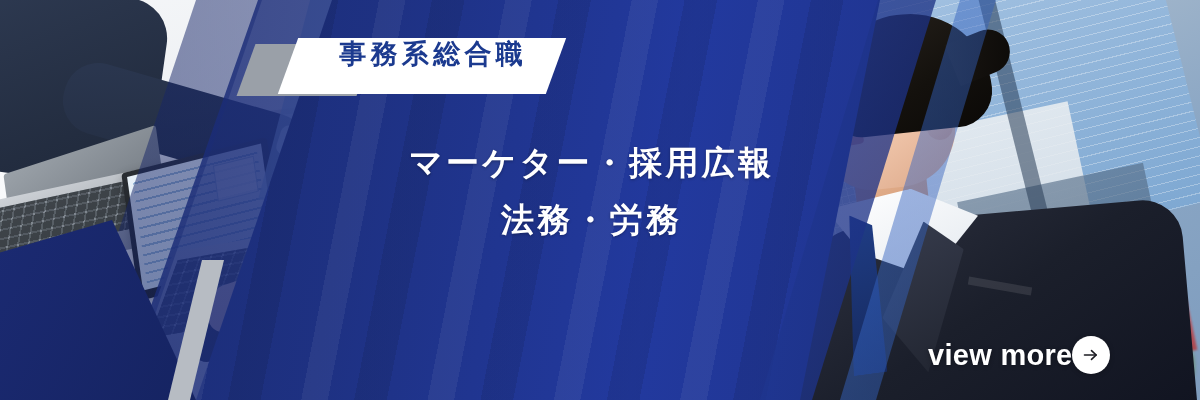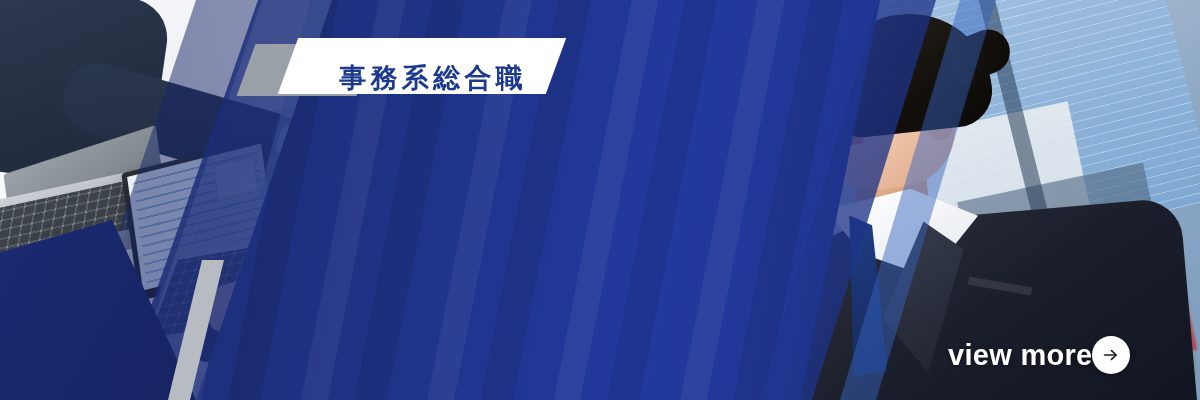--- a/index.html
+++ b/index.html
@@ -347,21 +347,21 @@
     position:absolute; left:246px; top:44px; width:120px; height:52px;
     background:#9aa0a8;
     transform: skewX(-20deg);
   }
   .badge-white {
     position:absolute; left:288px; top:38px; width:268px; height:56px;
     background:#ffffff;
     transform: skewX(-20deg);
   }
   .badge-text {
-    position:absolute; left:316px; top:52px; width:230px; height:52px;
+    position:absolute; left:316px; top:28px; width:230px; height:52px;
     display:flex; align-items:center; justify-content:center;
     color:#1b3a8f;
     font-size:27px;
     font-weight:700;
     letter-spacing:.16em;
     text-indent:.16em;
     white-space:nowrap;
     font-family:"DejaVu Sans","Liberation Sans",sans-serif;
   }
 
@@ -375,21 +375,21 @@
     line-height:1.72;
     letter-spacing:.10em;
     text-indent:.10em;
     text-shadow: 0 1px 3px rgba(0,0,0,.30);
     font-family:"DejaVu Sans","Liberation Sans",sans-serif;
   }
   .hl-line { white-space:nowrap; }
 
   
   .view-more {
-    position:absolute; left:948px; top:336px;
+    position:absolute; left:928px; top:336px;
     display:flex; align-items:center; gap:0;
     cursor:pointer;
     justify-content:flex-end;
   }
   .vm-label {
     color:#ffffff; font-size:29px; font-weight:700; letter-spacing:.01em;
     text-shadow: 0 1px 4px rgba(0,0,0,.35);
     font-family:"Liberation Sans","DejaVu Sans",sans-serif;
   }
   .vm-circle {
@@ -464,20 +464,22 @@
   <div class="blue-wing-right"></div>
   <div class="blue-wing-right2"></div>
   <div class="navy-wedge"></div>
   <div class="gray-stripe-bl"></div>
 
   <div class="badge-gray"></div>
   <div class="badge-white"></div>
   <div class="badge-text">事務系総合職</div>
 
   <div class="headline">
+    <div class="hl-line">マーケター・採用広報</div>
+    <div class="hl-line">法務・労務</div>
   </div>
 
   <div class="view-more">
     <span class="vm-label">view more</span>
     <span class="vm-circle">
       <svg width="20" height="20" viewBox="0 0 20 20" aria-hidden="true">
         <line x1="3.5" y1="10" x2="15" y2="10" stroke="#1b1b22" stroke-width="1.6" stroke-linecap="round"></line>
         <polyline points="10.5,5.6 15.2,10 10.5,14.4" fill="none" stroke="#1b1b22" stroke-width="1.6" stroke-linecap="round" stroke-linejoin="round"></polyline>
       </svg>
     </span>

